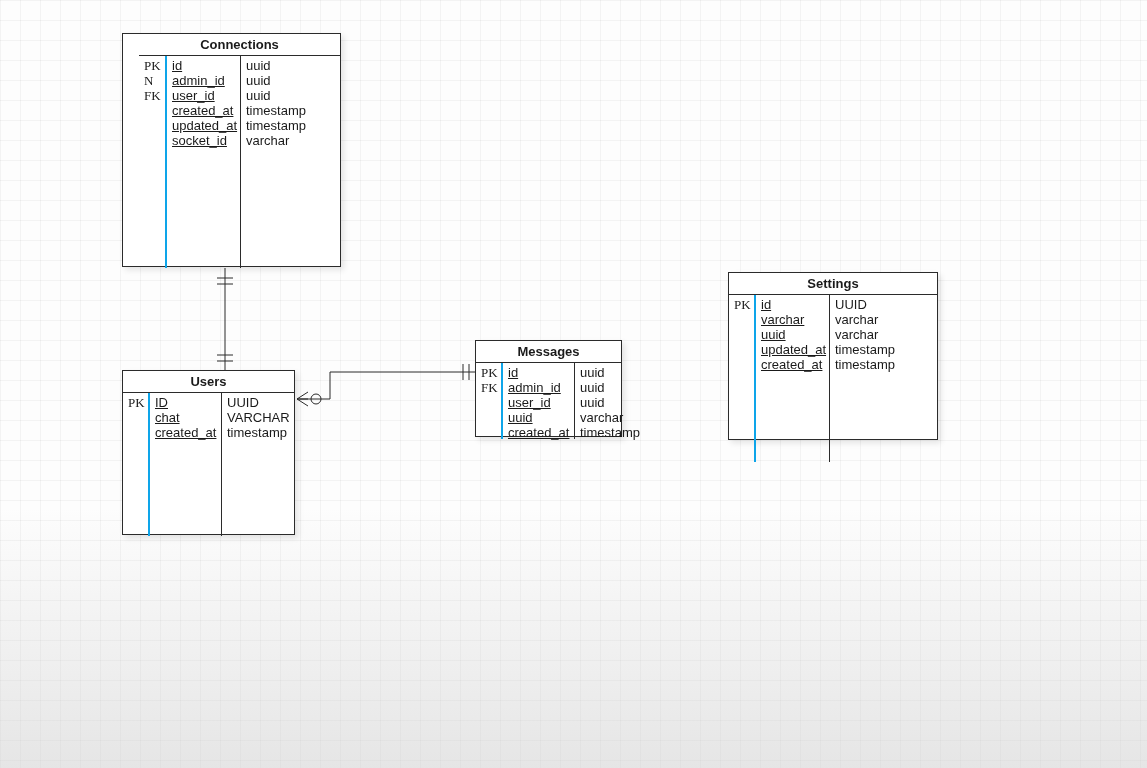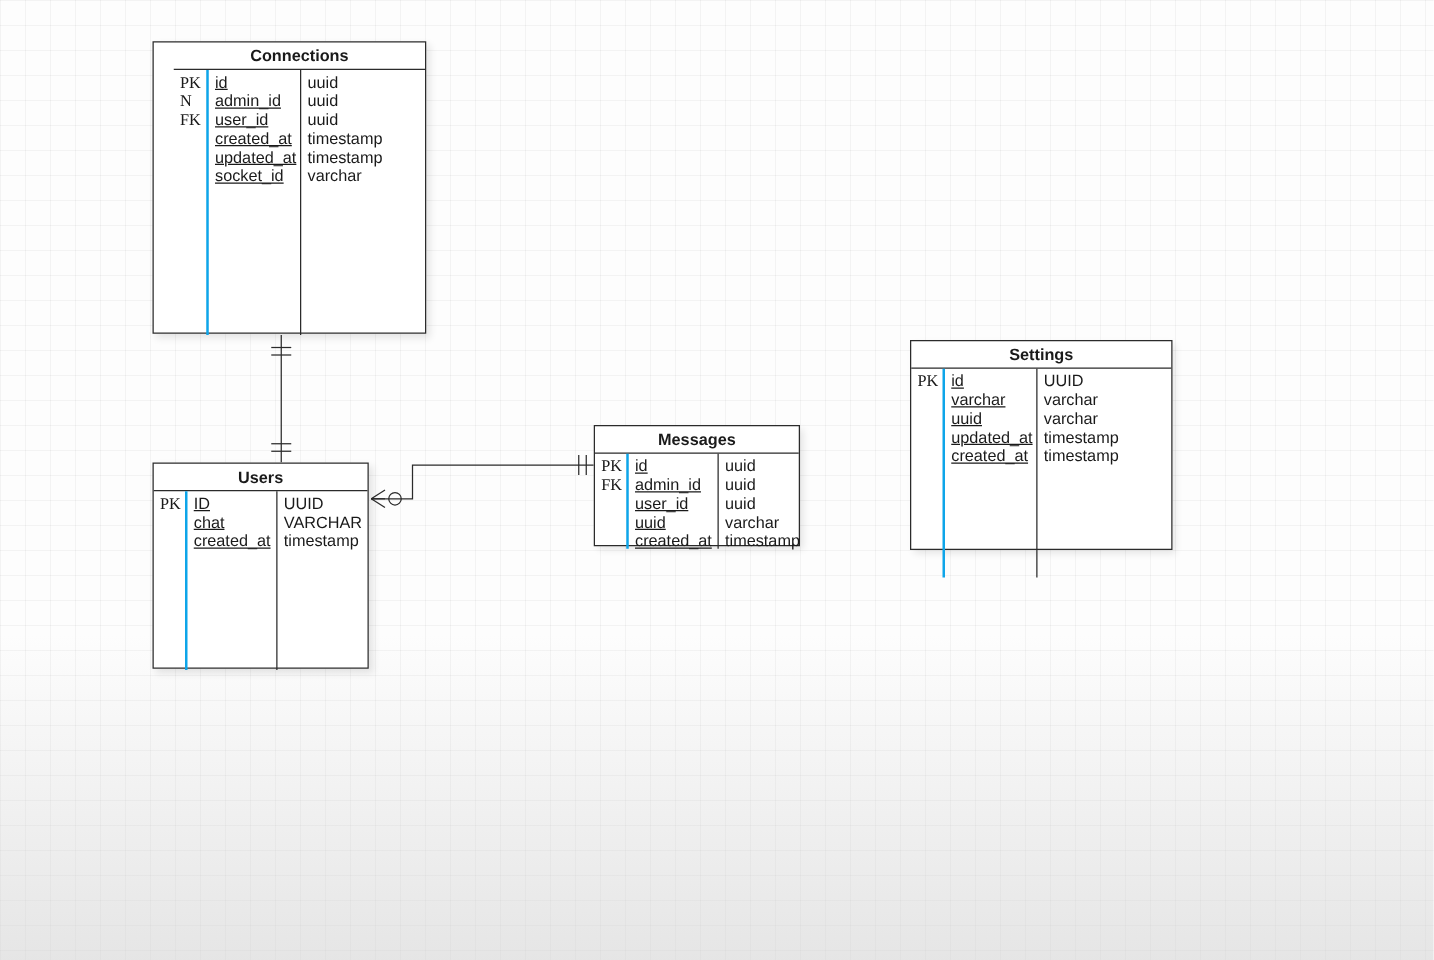--- a/index.html
+++ b/index.html
@@ -147,21 +147,21 @@
         <div>created_at</div>
       </div>
       <div class="col type" style="flex:1;">
         <div>UUID</div>
         <div>VARCHAR</div>
         <div>timestamp</div>
       </div>
     </div>
   </div>
 
-  <div class="entity" style="left:475px; top:340px; width:165px; height:97px;">
+  <div class="entity" style="left:475px; top:340px; width:147px; height:97px;">
     <div class="entity-title">Messages</div>
     <div class="entity-body" style="height:76px;">
       <div class="col key" style="width:27px;">
         <div>PK</div>
         <div></div>
         <div>FK</div>
         <div></div>
         <div></div>
       </div>
       <div class="col name" style="width:72px;">

